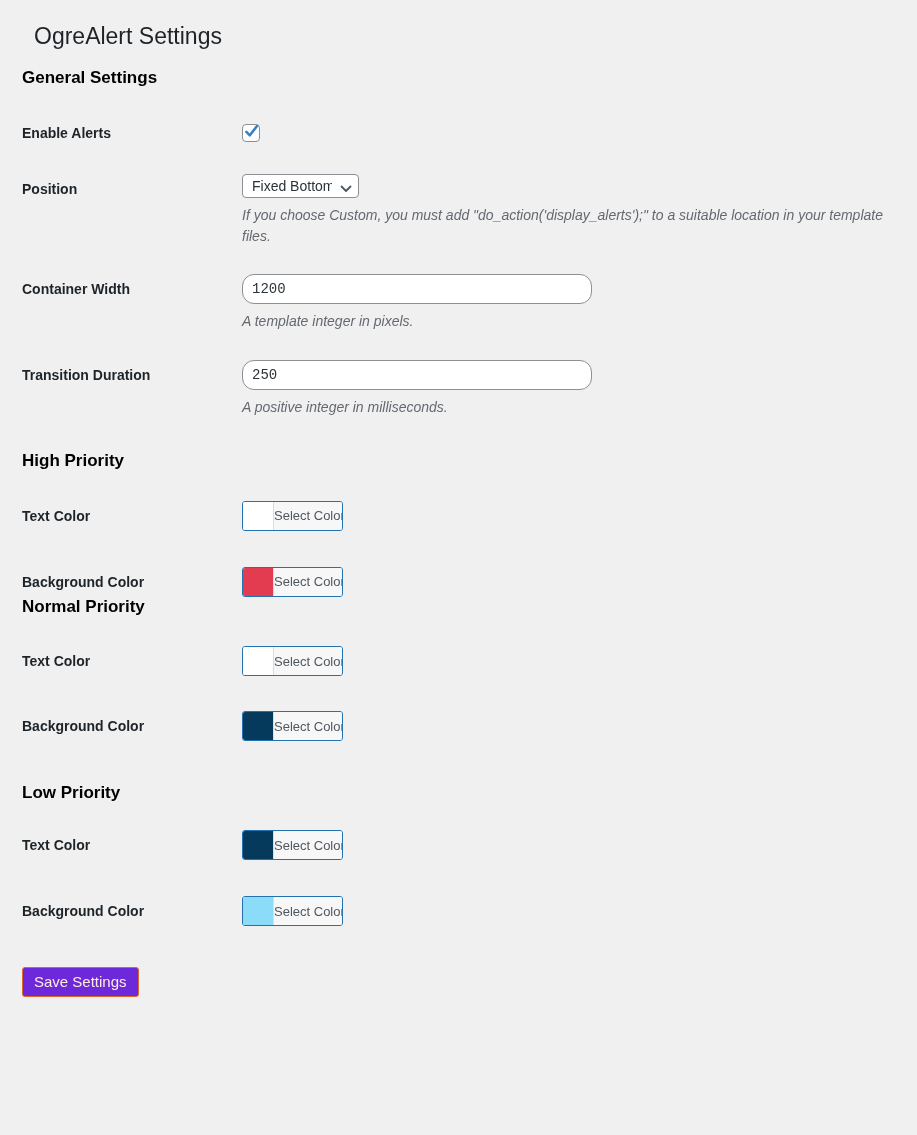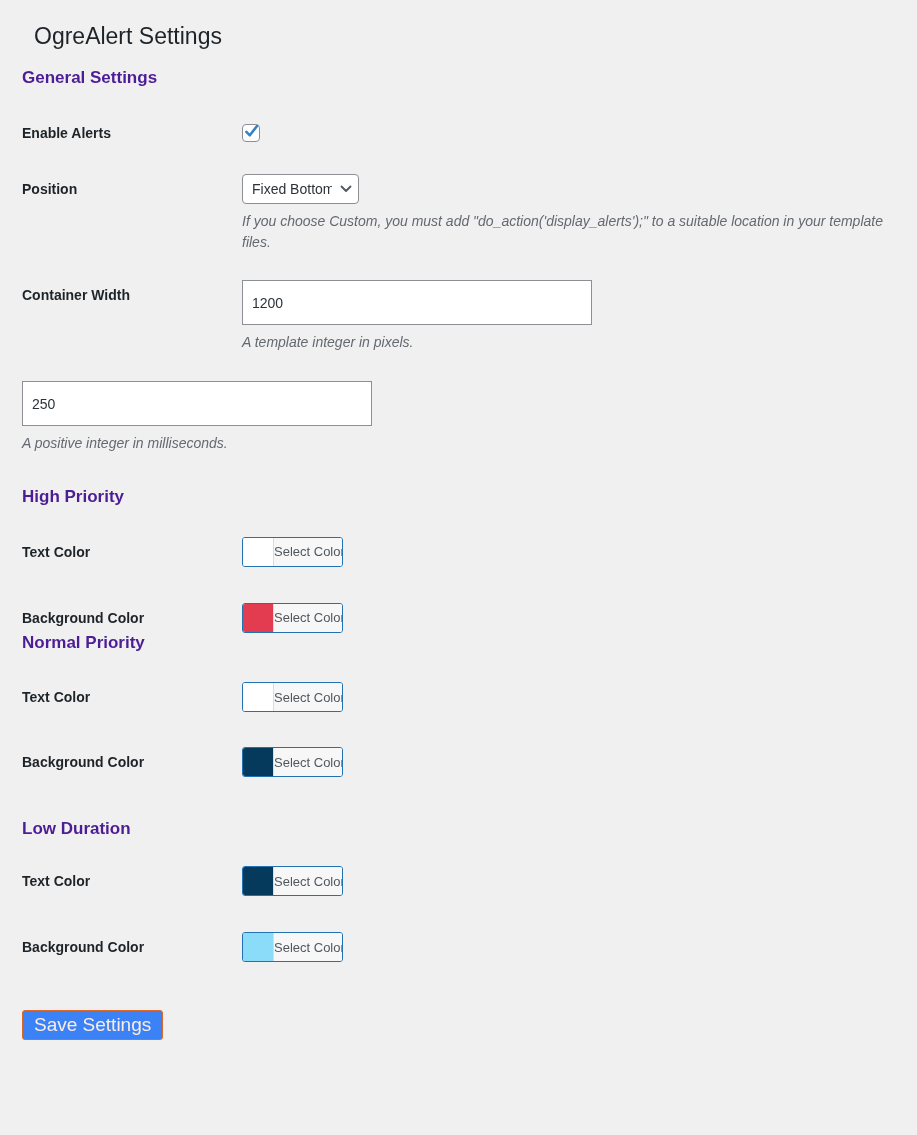--- a/index.html
+++ b/index.html
@@ -7,21 +7,21 @@
     width:917px;height:1135px;box-sizing:border-box;
     font-family:"Liberation Sans",sans-serif;
     color:#1d2327;overflow:hidden;
   }
   .wrap{padding:22px 22px 22px;box-sizing:border-box;}
   h1.page-title{
     font-size:23px;font-weight:400;color:#1d2327;
     margin:0 0 0 12px;line-height:1.3;
   }
   h2.section-heading{
-    font-size:17px;font-weight:700;color:#4c1d95;
+    font-size:17px;font-weight:700;color:#000000;
     margin:0;line-height:1.2;
   }
   .form-row{display:flex;align-items:flex-start;}
   .row-label{
     flex:0 0 220px;width:220px;
     font-size:14px;font-weight:700;color:#1d2327;
     padding-top:7px;line-height:1.15;
   }
   .row-label.no-pad{padding-top:1px;}
   .row-control{flex:1;min-width:0;}
@@ -30,31 +30,31 @@
     display:inline-block;position:relative;
     width:16px;height:16px;background:#fff;
     border:1px solid #8c8f94;border-radius:4px;
     cursor:pointer;vertical-align:top;
   }
   .checkbox svg{position:absolute;left:0;top:-2px;width:17px;height:17px;}
   
   .select-wrap{position:relative;display:inline-block;vertical-align:top;}
   .select-wrap select{
     appearance:none;-webkit-appearance:none;-moz-appearance:none;
-    width:100%;height:30px;box-sizing:border-box;
+    width:100%;height:24px;box-sizing:border-box;
     border:1px solid #8c8f94;border-radius:4px;background:#fff;
     padding:0 26px 0 9px;font-family:"Liberation Sans",sans-serif;
     font-size:14px;color:#2c3338;cursor:pointer;
   }
   .select-wrap .chev{position:absolute;right:7px;top:11px;pointer-events:none;}
   
   .text-input{
-    width:350px;height:45px;box-sizing:border-box;
-    border:1px solid #8c8f94;border-radius:0;background:#fff;
-    padding:0 9px;font-family:Liberation Sans, sans-serif;
+    width:350px;height:30px;box-sizing:border-box;
+    border:1px solid #8c8f94;border-radius:12px;background:#fff;
+    padding:0 9px;font-family:Liberation Mono, monospace;
     font-size:14px;color:#2c3338;
   }
   .description{
     font-style:italic;font-size:14px;color:#646970;
     margin:7px 0 0;max-width:648px;line-height:1.5;
   }
   
   .color-button{
     display:flex;align-items:stretch;width:101px;height:30px;
     box-sizing:border-box;padding:0;overflow:hidden;
@@ -63,23 +63,23 @@
   }
   .color-swatch{flex:0 0 30px;width:30px;height:100%;}
   .color-button-label{
     flex:1;display:flex;align-items:center;justify-content:center;
     font-family:"Liberation Sans",sans-serif;font-size:13px;color:#50575e;
     border-left:1px solid #dcdcde;background:#f7f7f7;white-space:nowrap;
   }
   
   .save-button{
     display:inline-block;height:30px;padding:0 11px;
-    background:#3b82f6;border:1px solid #dd6727;border-radius:3px;
+    background:#6d28d9;border:1px solid #dd6727;border-radius:3px;
     color:#fcece0;font-family:"Liberation Sans",sans-serif;
-    font-size:19px;line-height:28px;cursor:pointer;margin-top:7px;
+    font-size:15px;line-height:28px;cursor:pointer;
   }
 </style>
 </head>
 <body>
 
 <div class="wrap">
 
   <h1 class="page-title">OgreAlert Settings</h1>
 
   <h2 class="section-heading" style="margin-top:16px">General Settings</h2>
@@ -112,20 +112,21 @@
 
   <div class="form-row" style="margin-top:27px">
     <div class="row-label">Container Width</div>
     <div class="row-control">
       <input type="text" class="text-input" value="1200" style="">
       <p class="description">A template integer in pixels.</p>
     </div>
   </div>
 
   <div class="form-row" style="margin-top:28px">
+    <div class="row-label">Transition Duration</div>
     <div class="row-control">
       <input type="text" class="text-input" value="250" style="">
       <p class="description">A positive integer in milliseconds.</p>
     </div>
   </div>
 
 
   <h2 class="section-heading" style="margin-top:33px">High Priority</h2>
 
   <div class="form-row" style="margin-top:29px">
@@ -163,21 +164,21 @@
   <div class="form-row" style="margin-top:35px">
     <div class="row-label">Background Color</div>
     <div class="row-control">
       <button class="color-button">
         <span class="color-swatch" style="background: rgb(6, 58, 92);"></span>
         <span class="color-button-label">Select Color</span>
       </button>
     </div>
   </div>
 
-  <h2 class="section-heading" style="margin-top:42px">Low Duration</h2>
+  <h2 class="section-heading" style="margin-top:42px">Low Priority</h2>
 
   <div class="form-row" style="margin-top:27px">
     <div class="row-label">Text Color</div>
     <div class="row-control">
       <button class="color-button">
         <span class="color-swatch" style="background: rgb(6, 58, 92);"></span>
         <span class="color-button-label">Select Color</span>
       </button>
     </div>
   </div>

